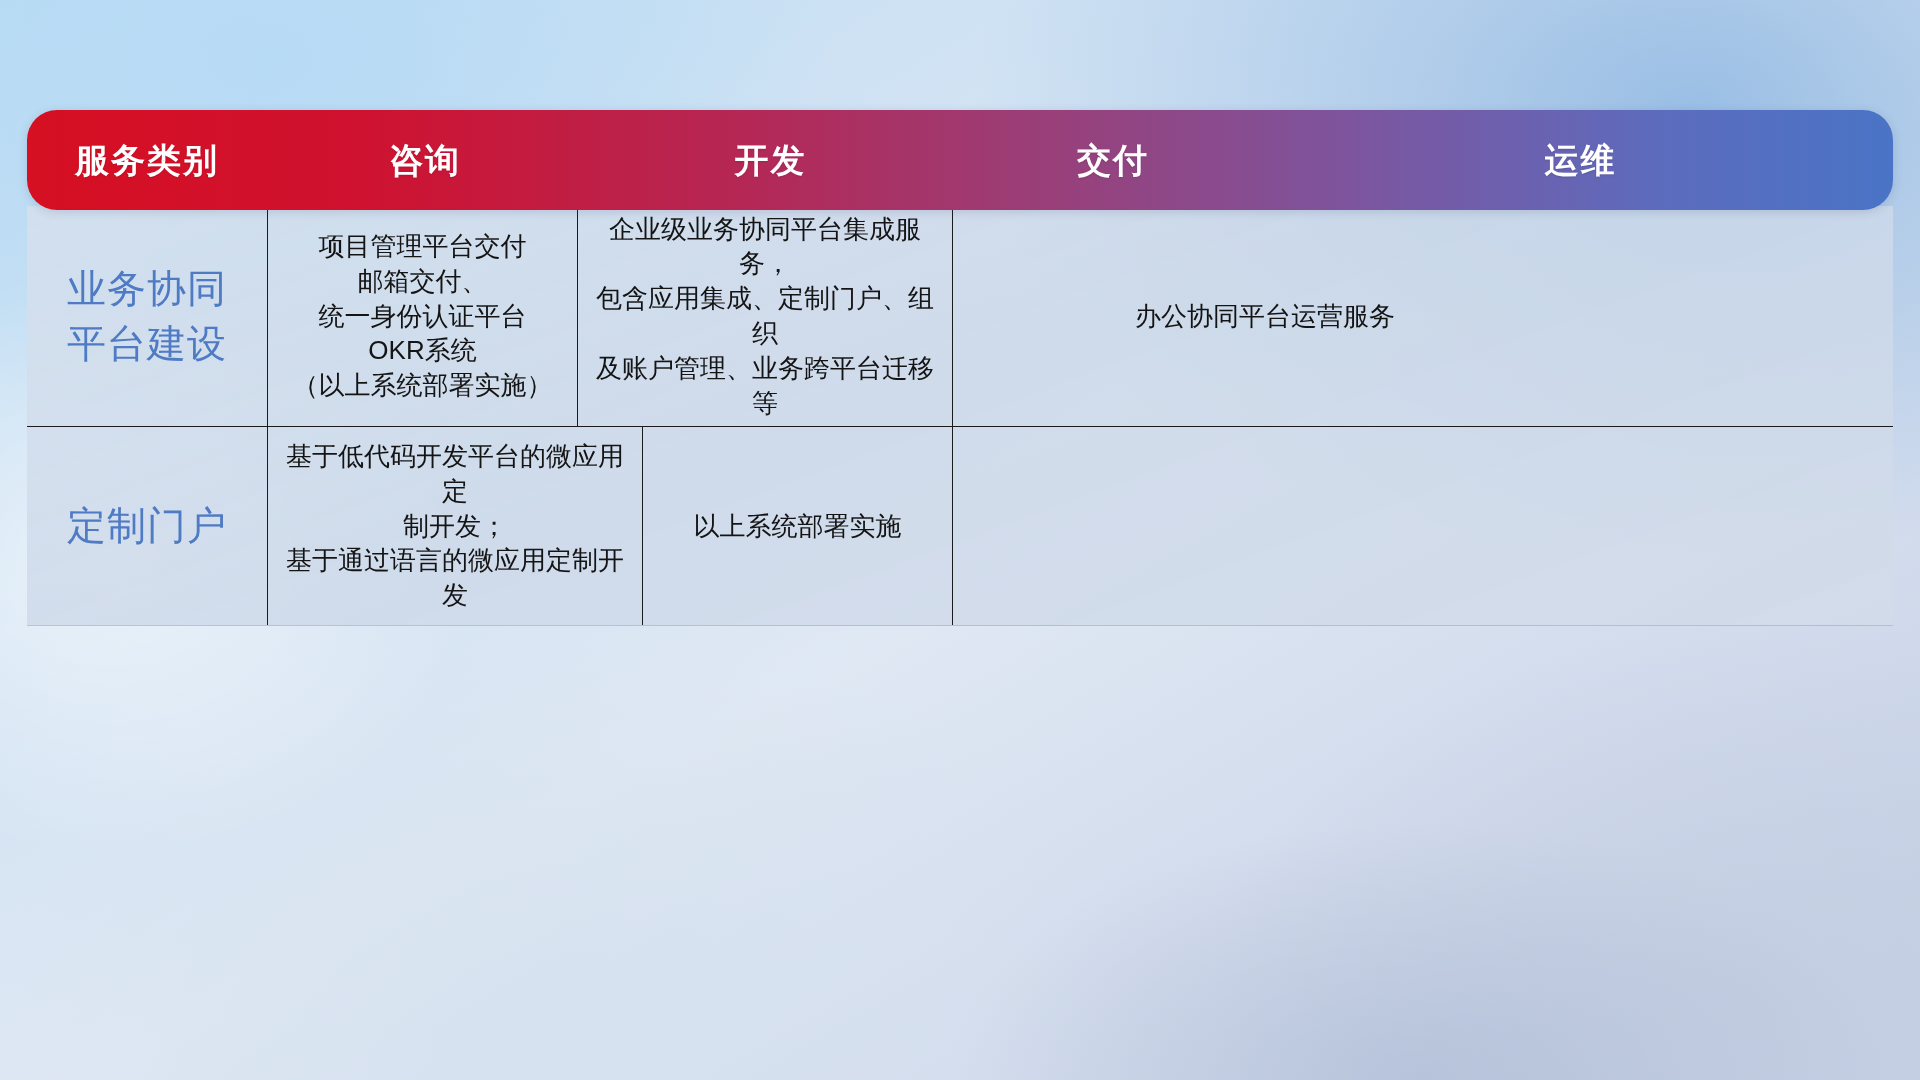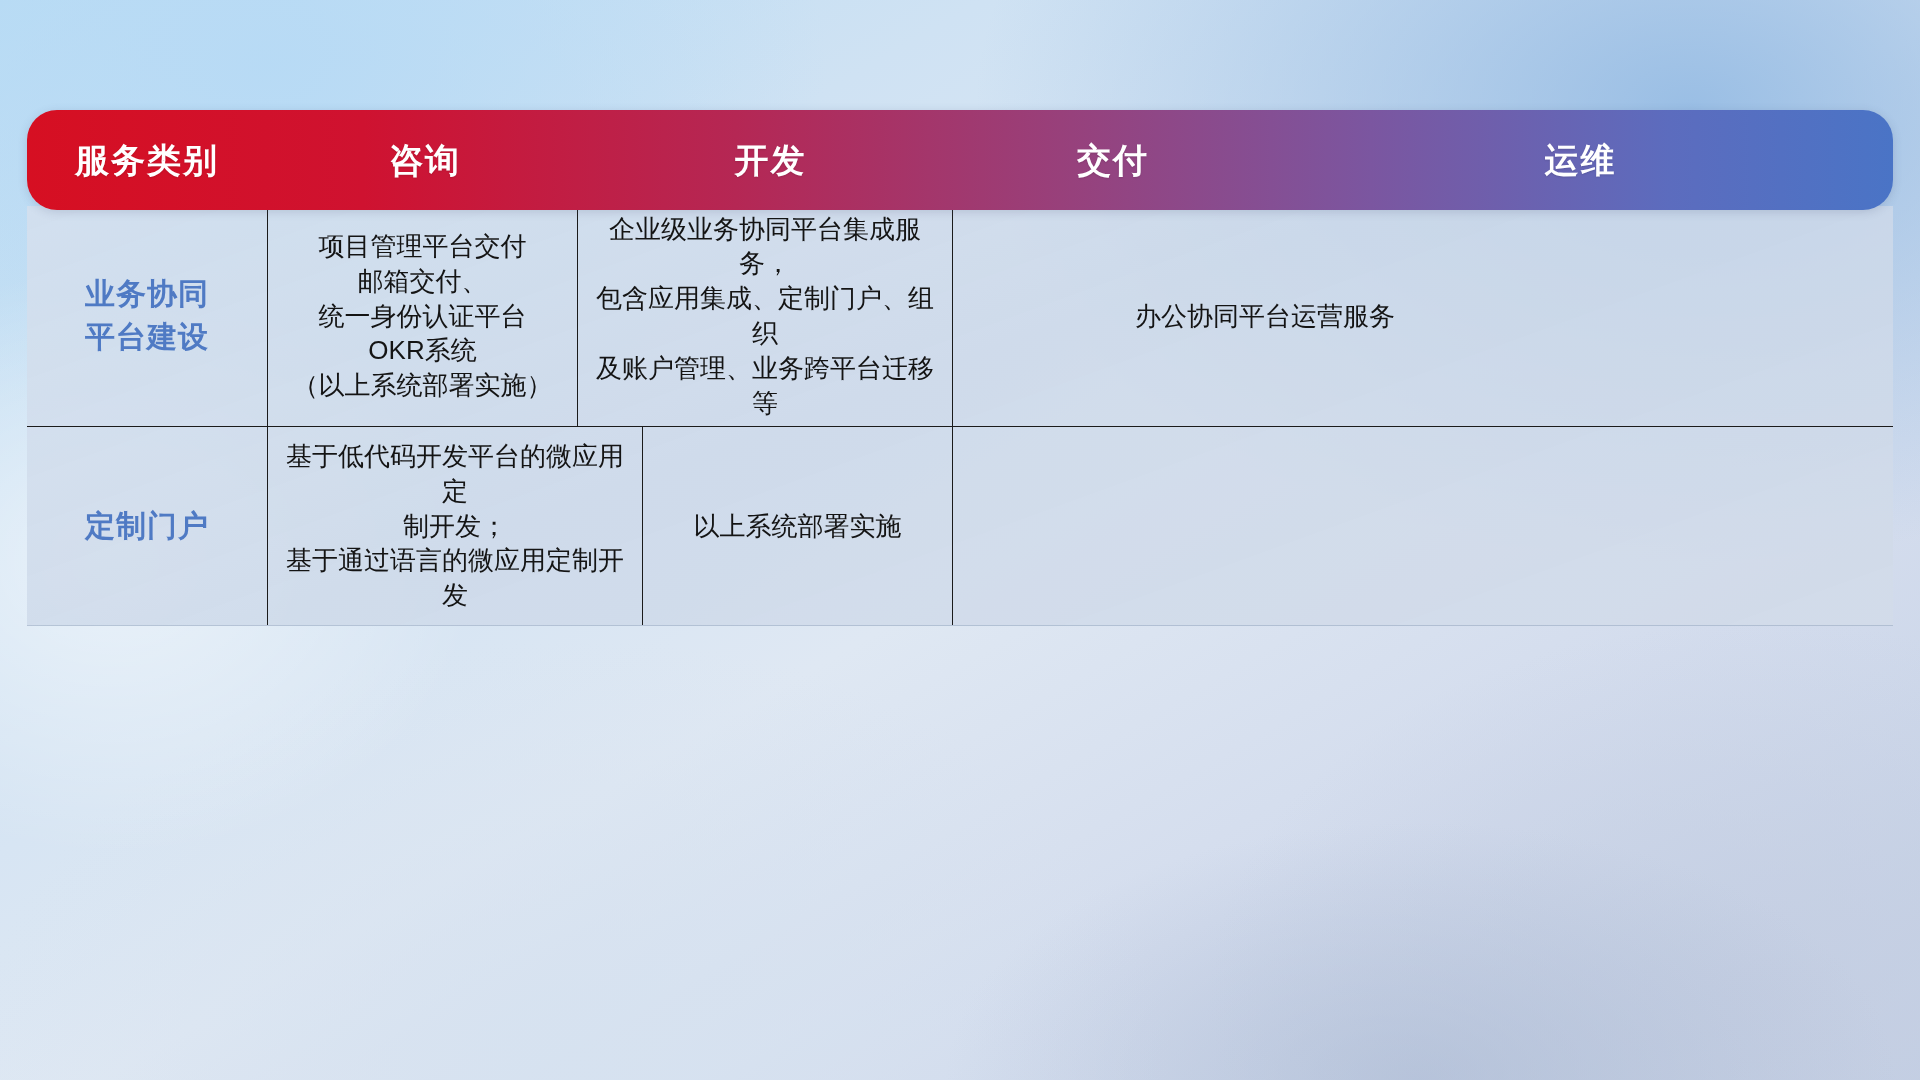--- a/index.html
+++ b/index.html
@@ -45,21 +45,21 @@
   .row{display:flex;position:relative;}
   .row + .row{border-top:1.6px solid #1b1b1b;}
   .cell{
     box-sizing:border-box;
     display:flex;align-items:center;justify-content:center;
     text-align:center;font-size:26px;color:#141414;line-height:1.34;
     padding:10px 14px;white-space:pre-line;
   }
   .cell.divider{border-left:1.8px solid #1b1b1b;}
   .cat{
-    color:#4f7ac4;font-weight:bold;font-size:30px;letter-spacing:1px;
+    color:#4f7ac4;font-weight:normal;font-size:39px;letter-spacing:1px;
     line-height:1.42;
   }
   
   .c0{width:240px;}
   .c1{width:316px;}
   .c2{width:375px;}
   .c3{width:310px;}
   .c4{width:625px;}
   .r0{height:220px;}
   .r1{height:165px;}

